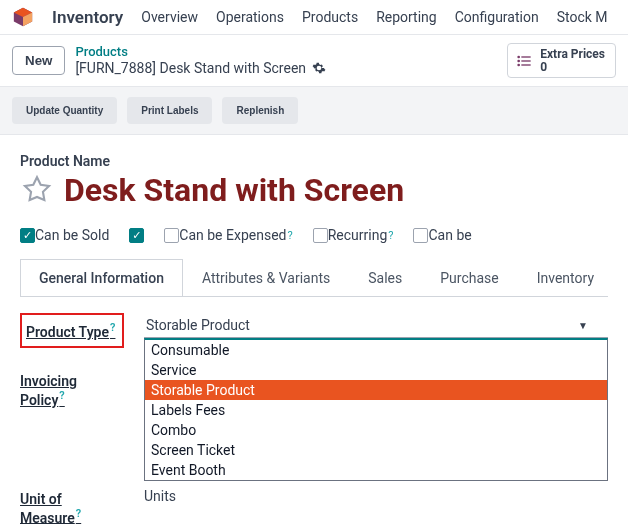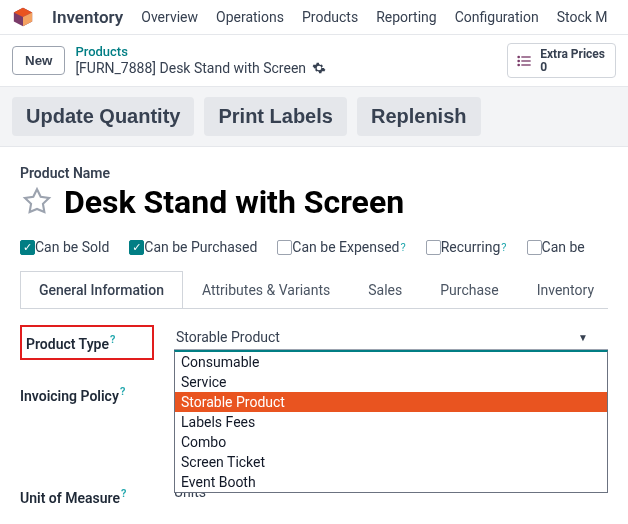--- a/index.html
+++ b/index.html
@@ -17,45 +17,45 @@
   .bc-stack { display: flex; flex-direction: column; line-height: 1.2; }
   .bc-parent { color: #017e84; font-weight: 500; font-size: 13px; }
   .bc-title { color: #374151; font-size: 14px; display: flex; align-items: center; gap: 6px; }
   .gear { color: #374151; }
   .extra-prices { margin-left: auto; border: 1px solid #d1d5db; border-radius: 4px; padding: 4px 10px 4px 8px; display: flex; align-items: center; gap: 8px; cursor: pointer; }
   .extra-prices .lines { display:flex; flex-direction: column; line-height: 1.05; font-size: 12px; color:#374151;font-weight:bold; }
   
   
   .tabbar-outer { background: #f3f4f6; border-top: 1px solid #e5e7eb; border-bottom: 1px solid #e5e7eb; padding: 10px 12px; }
   .actions { display: flex; gap: 10px; }
-  .action-btn { background: #e5e7eb; border: none; color: #374151; font-weight: 600; padding: 8px 14px; border-radius: 4px; cursor: pointer; font-size: 20px; }
+  .action-btn { background: #e5e7eb; border: none; color: #374151; font-weight: 600; padding: 8px 14px; border-radius: 4px; cursor: pointer; font-size: 10px; }
   
   
   .form { padding: 18px 20px 0 20px; }
   .label-small { font-weight: 600; color: #374151; font-size: 14px; margin-bottom: 2px; }
   .title-row { display: flex; align-items: center; gap: 10px; }
   .star { width: 34px; height: 34px; color: #9ca3af; cursor: pointer; }
-  .product-title { font-size: 32px; font-weight: 700; color: #000000; }
+  .product-title { font-size: 32px; font-weight: 700; color: #7f1d1d; }
   
   .checks { display: flex; gap: 20px; margin-top: 18px; flex-wrap: nowrap; overflow: hidden; }
   .check { display: flex; align-items: center; gap: 0; white-space: nowrap; cursor: pointer; }
   .cbox { width: 15px; height: 15px; border: 1.5px solid #9ca3af; border-radius: 2px; display: inline-flex; align-items: center; justify-content: center; background:#fff; }
   .cbox.checked { background: #017e84; border-color: #017e84; }
   .cbox.checked::after { content: "✓"; color: #fff; font-size: 11px; line-height: 1; }
   .help { color: #22a7ad; font-size: 11px; vertical-align: super; margin-left: 1px; cursor: pointer; }
   
   
   .tabs { display: flex; border-bottom: 1px solid #d1d5db; margin-top: 16px; overflow: hidden; }
   .tab { padding: 10px 18px; color: #4b5563; cursor: pointer; border: 1px solid transparent; border-bottom: none; white-space: nowrap; }
   .tab.active { border-color: #d1d5db; border-bottom: 1px solid #fff; margin-bottom: -1px; background: #fff; font-weight: 500; color:#374151; }
   
   
   .fields { padding-top: 16px; position: relative; }
   .field-row { display: flex; align-items: flex-start; gap: 20px; margin-bottom: 22px; }
-  .field-label { width: 134px; flex-shrink: 0; font-weight: 600; color: #1f2937; padding-top: 3px; }
+  .field-label { width: 104px; flex-shrink: 0; font-weight: 600; color: #1f2937; padding-top: 3px; text-decoration: underline; }
   .field-label.highlight { border: 2px solid #e11d1d; padding: 6px 4px; }
   .select-box { flex: 1; position: relative; }
   .select-display { border-bottom: 1px solid #9ca3af; padding: 4px 20px 4px 2px; color: #374151; cursor: pointer; display:flex; align-items:center; justify-content: space-between; }
   .caret { font-size: 10px; color:#374151; }
   .dropdown { position: absolute; top: 100%; left: 0; right: 0; background: #fff; border: 1px solid #6b7280; border-top: 2px solid #017e84; z-index: 10; max-height: 160px; overflow: hidden; }
   .dropdown .opt { padding: 2px 6px; cursor: pointer; color:#111827; font-size: 14px; }
   .dropdown .opt.sel { background: #e95420; color: #fff; }
 </style>
 </head>
 <body>
@@ -119,21 +119,20 @@
     <div class="product-title">Desk Stand with Screen</div>
   </div>
 
   <div class="checks">
     <label class="check">
       <span class="cbox checked"></span>
       <span>Can be Sold</span>
     </label>
     <label class="check">
       <span class="cbox checked"></span>
-      <span>Can be Purchased</span>
     </label>
     <label class="check">
       <span class="cbox"></span>
       <span>Can be Expensed</span>
         <span class="help">?</span>
     </label>
     <label class="check">
       <span class="cbox"></span>
       <span>Recurring</span>
         <span class="help">?</span>

